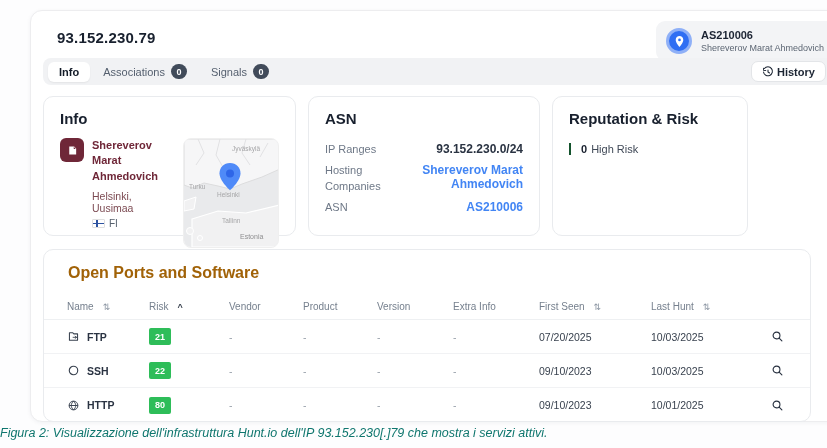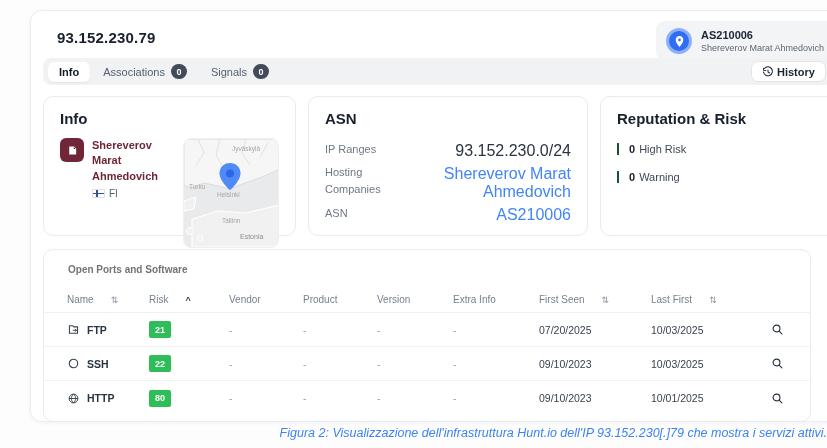--- a/index.html
+++ b/index.html
@@ -51,54 +51,54 @@
   .info-body { display:flex; margin-top:11px; gap:8px; }
   .info-left { width:118px; }
   .org-row { display:flex; gap:8px; }
   .org-icon { width:24px; height:24px; border-radius:6px; background:#6f2738; flex:0 0 auto;
     display:flex; align-items:center; justify-content:center; }
   .org-name { font-size:11px; font-weight:600; color:#6f2738; line-height:1.4; }
   .org-loc { font-size:10.5px; color:#7c4a52; margin:6px 0 0 32px; }
   .org-country { font-size:10px; color:#55606d; margin:4px 0 0 32px; display:flex; align-items:center; gap:4px; }
   .mini-map { width:98px; height:110px; border-radius:8px; overflow:hidden; border:1px solid #efefef; }
 
-  .card.asn { width:280px; }
+  .card.asn { width:232px; }
   .asn-rows { margin-top:14px; display:flex; flex-direction:column; gap:4px; }
   .asn-row { display:flex; justify-content:space-between; align-items:flex-start; }
   .asn-label { font-size:11px; color:#6e7887; width:64px; line-height:1.5; }
-  .asn-value { font-size:16px; font-weight:400; color:#2a3342; text-align:right; margin-top:1px; }
+  .asn-value { font-size:12px; font-weight:700; color:#2a3342; text-align:right; margin-top:1px; }
   .asn-value.link { color:#4285f4; cursor:pointer; }
 
-  .card.rep { width:240px; }
+  .card.rep { width:196px; }
   .rep-item { border-left:2px solid #14532d; padding-left:10px; margin-top:16px; font-size:11px; color:#3f4856; }
   .rep-item b { color:#18202e; margin-right:4px; }
 
   
   .ports-card { position:absolute; left:12px; top:238px; width:768px; height:173px;
     background:#fff; border:1px solid #e9ebee; border-radius:10px; padding-top:14px; overflow:hidden; }
-  .ports-title { font-size:10px; font-weight:700; color:#737373; padding:0 24px; }
+  .ports-title { font-size:16px; font-weight:700; color:#a16207; padding:0 24px; }
   .tgrid { display:grid; grid-template-columns:82px 80px 74px 74px 76px 86px 112px 96px 1fr;
     align-items:center; padding-left:23px; }
   .thead { margin-top:12px; height:26px; font-size:10px; color:#76808e; border-bottom:1px solid #eef0f2; }
-  .th { display:flex; align-items:center; gap:17px; }
+  .th { display:flex; align-items:center; gap:9px; }
   .sort-glyph { font-size:9px; color:#8b95a2; }
   .sort-glyph.active { color:#39424f; font-weight:700; }
   .trow { height:34px; border-bottom:1px solid #f1f2f4; font-size:10.5px; color:#39424f; }
   .trow:last-child { border-bottom:none; }
   .name-cell { display:flex; align-items:center; gap:7px; font-weight:600; color:#2a3342; }
   .port-badge { display:inline-flex; align-items:center; justify-content:center;
     min-width:22px; height:17px; padding:0 4px; border-radius:2px; background:#2ebd59;
     color:#fff; font-size:9px; font-weight:700; }
   .dash { color:#98a1ab; }
   .mag-cell { display:flex; justify-content:flex-end; padding-right:26px; }
   .mag-btn { cursor:pointer; display:flex; }
 
   
-  .caption { position:absolute; left:0; top:426px; width:827px; text-align:right;
-    font-size:12.5px; font-style:italic; color:#3b82f6; }
+  .caption { position:absolute; left:0; top:426px; width:827px; text-align:left;
+    font-size:12.5px; font-style:italic; color:#0f766e; }
 
   svg { display:block; }
 </style>
 </head>
 <body>
 
 <div class="panel">
 
   <div class="ip-title">93.152.230.79</div>
 
@@ -150,20 +150,21 @@
         <div class="info-left">
           <div class="org-row">
             <span class="org-icon">
               <svg width="13" height="13" viewBox="0 0 16 16">
                   <path fill="#fff" d="M4 3h6l2.5 2.5V13H4z"></path>
                   <path fill="#6f2738" d="M9.5 3.4 12 6H9.5z"></path>
                 </svg>
             </span>
             <span class="org-name">Shereverov Marat Ahmedovich</span>
           </div>
+          <div class="org-loc">Helsinki, Uusimaa</div>
           <div class="org-country">
             <span class="flag-fi"></span>
             <span>FI</span>
           </div>
         </div>
         <div class="mini-map">
           <svg width="96" height="108" viewBox="0 0 96 108">
             <rect width="96" height="108" fill="#e9eaec"></rect>
             <path d="M0 0 H96 V30 L78 38 L58 45 L46 50 L34 47 L20 44 L8 49 L0 46 Z" fill="#f6f6f7" stroke="#dcdcdd" stroke-width="1"></path>
             <path d="M14 0 L20 14 L12 26 M36 0 L32 16 L40 30 M62 0 L58 14 L66 26 M84 4 L76 18" fill="none" stroke="#e1e1e3" stroke-width="1"></path>
@@ -201,23 +202,20 @@
           <span class="asn-value link">AS210006</span>
         </div>
       </div>
     </div>
 
     <div class="card rep">
       <div class="card-title">Reputation &amp; Risk</div>
       <div class="rep-item">
         <b>0</b><span>High Risk</span>
       </div>
-      <div class="rep-item">
-        <b>0</b><span>Warning</span>
-      </div>
     </div>
   </div>
 
   <div class="ports-card">
     <div class="ports-title">Open Ports and Software</div>
 
     <div class="tgrid thead">
       <div class="th">
         <span>Name</span>
         <span class="sort-glyph">⇅</span>
@@ -236,21 +234,21 @@
           <span>Version</span>
         </div>
       <div class="th">
           <span>Extra Info</span>
         </div>
       <div class="th">
         <span>First Seen</span>
         <span class="sort-glyph">⇅</span>
       </div>
       <div class="th">
-        <span>Last First</span>
+        <span>Last Hunt</span>
         <span class="sort-glyph">⇅</span>
       </div>
       <div></div>
     </div>
 
     <div class="tgrid trow">
       <div class="name-cell">
         <span>
           <svg width="13" height="13" viewBox="0 0 16 16" fill="none" stroke="#39424f" stroke-width="1.3" stroke-linecap="round" stroke-linejoin="round">
             <path d="M3 3.5h4.2l1.2 1.3H13v7.7H3z"></path>

